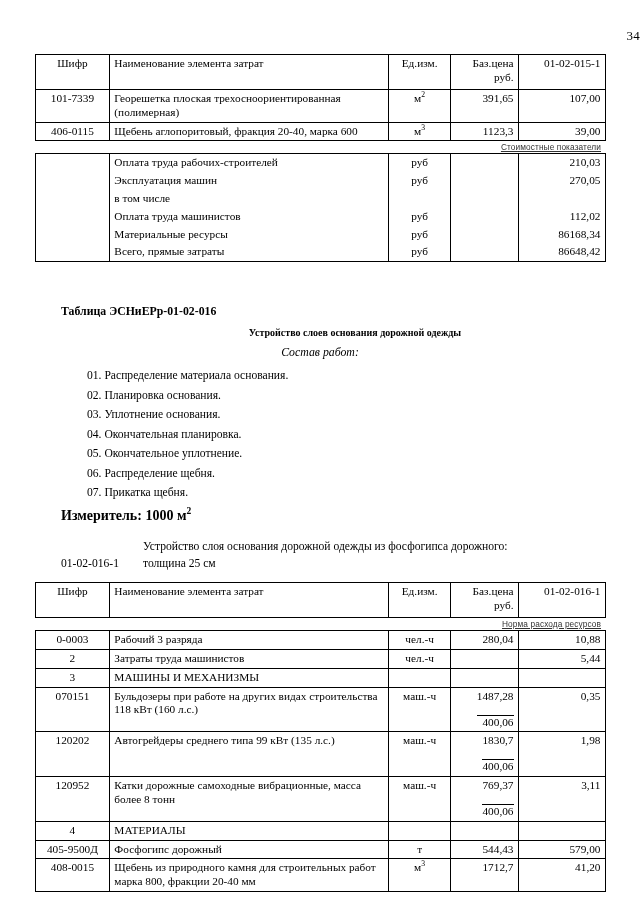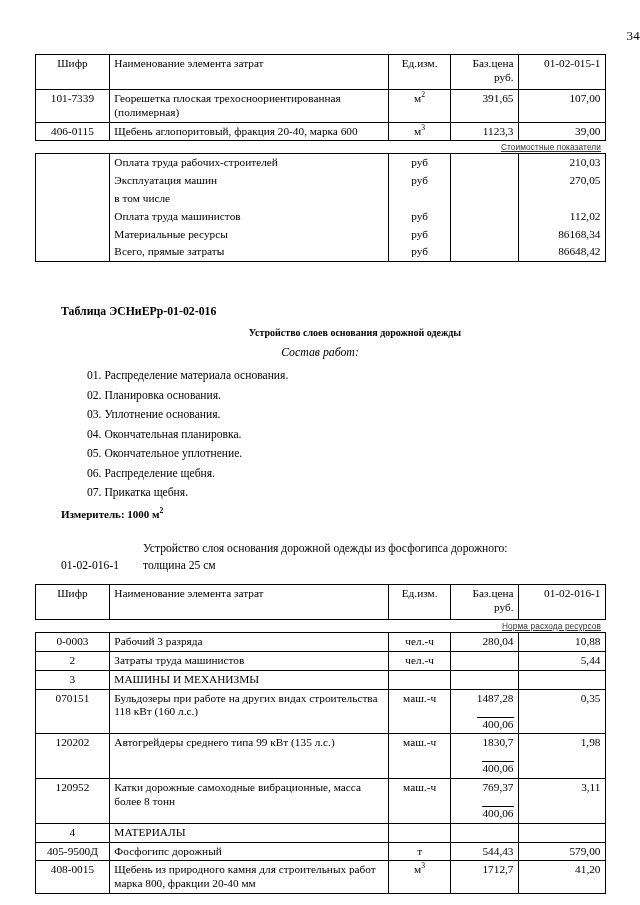--- a/index.html
+++ b/index.html
@@ -123,23 +123,23 @@
     margin-bottom: 9px;
   }
   ol.works { list-style: none; margin: 0; padding: 0; }
   ol.works li {
     padding-left: 26px;
     margin-bottom: 6.5px;
     font-size: 11.6px;
   }
   .izmeritel {
     font-weight: bold;
-    font-size: 11px;
+    font-size: 14px;
     margin-top: 9px;
-    margin-bottom: 22px;
+    margin-bottom: 16px;
   }
   .desc-line {
     margin-left: 82px;
     font-size: 11.6px;
     margin-bottom: 4px;
   }
   .code-line {
     font-size: 11.6px;
     margin-bottom: 12px;
   }

